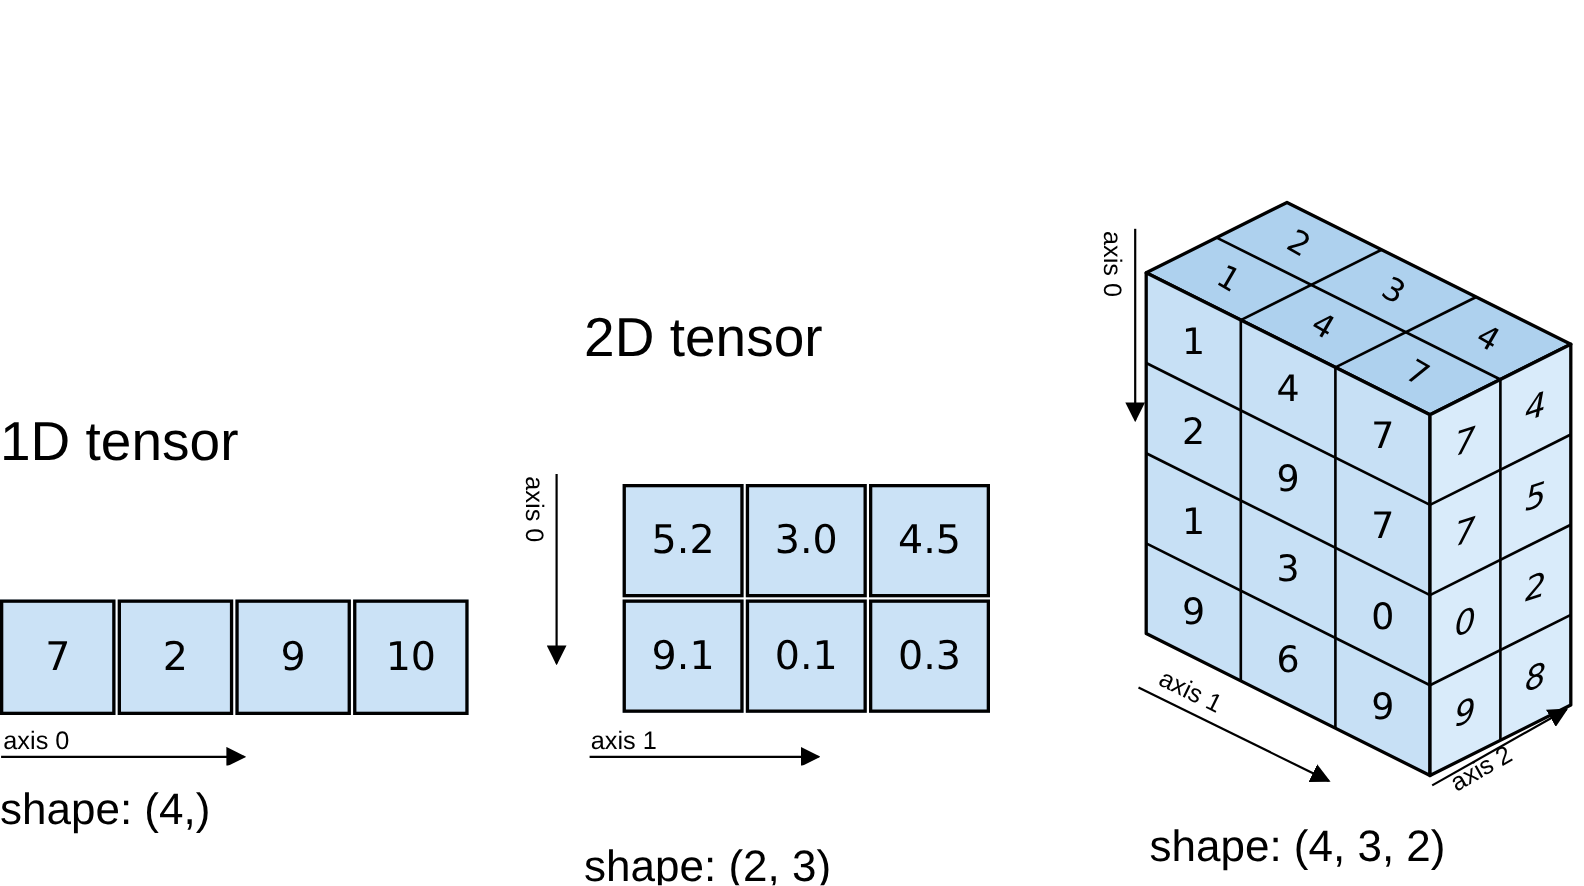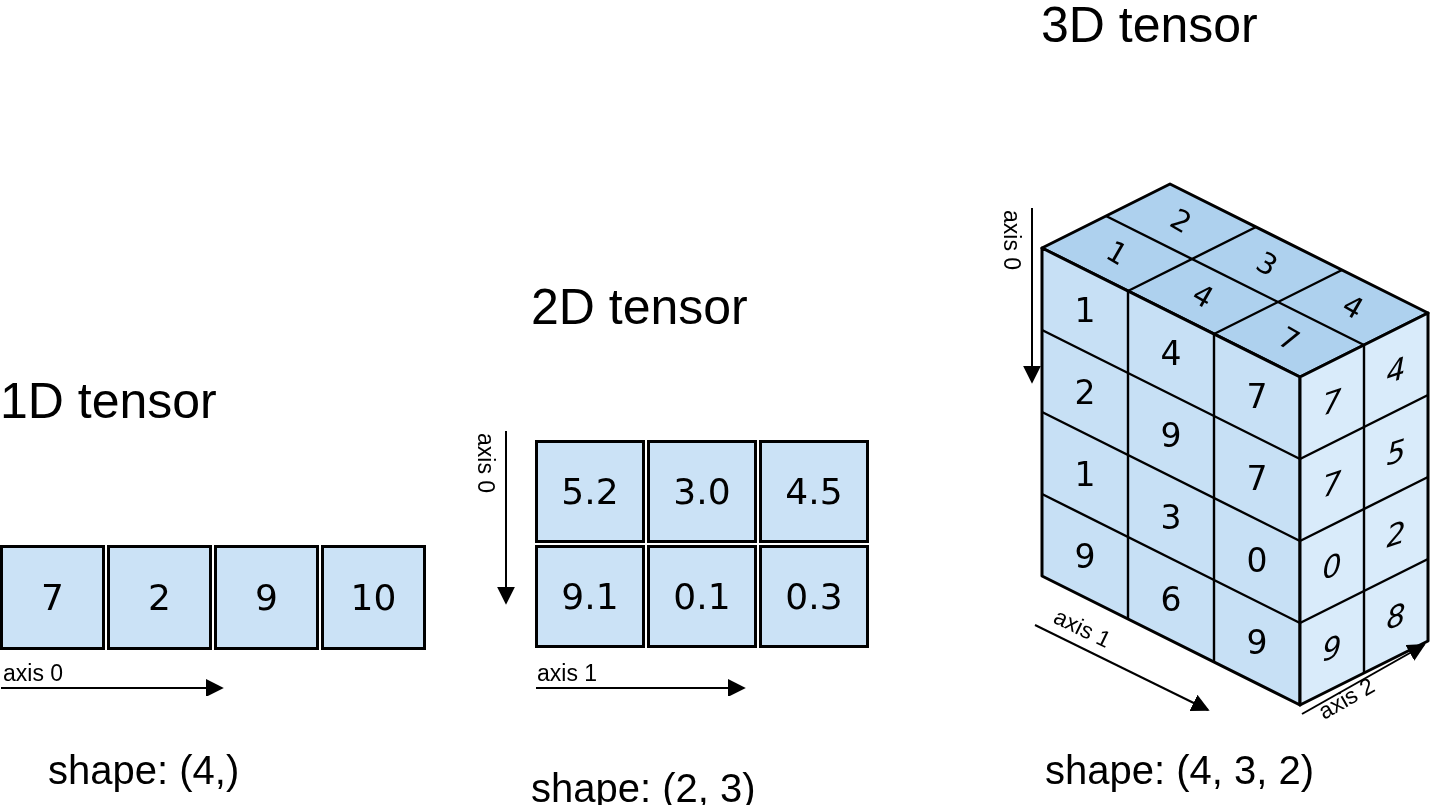--- a/index.html
+++ b/index.html
@@ -17,21 +17,21 @@
   .cell-row{display:flex;gap:2px;}
   .cell{
     box-sizing:border-box;
     border:3px solid #000;
     background:#cbe2f6;
     display:flex;align-items:center;justify-content:center;
     font-family:"DejaVu Sans", sans-serif;
     font-size:36px;
   }
   .cell1d{width:105px;height:105px;}
-  .grid2d{display:grid;grid-template-columns:repeat(3,110px);gap:2px;}
+  .grid2d{display:grid;grid-template-columns:repeat(3,110px);gap:2px;margin-left:31px;}
   .cell2d{width:110px;height:103px;}
   svg text{fill:#000;}
   .axis-label-text{font-family:"Liberation Sans", sans-serif;font-size:23px;}
   .cube-num{font-family:"DejaVu Sans", sans-serif;}
 </style>
 </head>
 <body>
 
 <div id="canvas">
 
@@ -55,21 +55,21 @@
   <svg class="abs" style="left:0px;top:660px;" width="250" height="36">
     <defs>
       <marker id="ah1" viewBox="0 0 10 10" refX="9" refY="5" markerWidth="9" markerHeight="9" orient="auto">
         <path d="M0,0 L10,5 L0,10 z" fill="#000"></path>
       </marker>
     </defs>
     <text class="axis-label-text" x="3" y="21">axis 0</text>
     <line x1="1" y1="28" x2="222" y2="28" stroke="#000" stroke-width="2" marker-end="url(#ah1)"></line>
   </svg>
 
-  <div class="abs shape-label" style="left:0px;top:750px;margin-left:48px;">shape: (4,)</div>
+  <div class="abs shape-label" style="left:0px;top:716px;">shape: (4,)</div>
 
   <div class="abs title" style="left:531px;top:282px;">2D tensor</div>
 
   <div class="abs grid2d" style="left:535px;top:440px;">
     <div class="cell cell2d">
         <span>5.2</span>
       </div>
     <div class="cell cell2d">
         <span>3.0</span>
       </div>
@@ -102,21 +102,20 @@
       <marker id="ah3" viewBox="0 0 10 10" refX="9" refY="5" markerWidth="9" markerHeight="9" orient="auto">
         <path d="M0,0 L10,5 L0,10 z" fill="#000"></path>
       </marker>
     </defs>
     <text class="axis-label-text" x="3" y="21">axis 1</text>
     <line x1="2" y1="28" x2="210" y2="28" stroke="#000" stroke-width="2" marker-end="url(#ah3)"></line>
   </svg>
 
   <div class="abs shape-label" style="left:531px;top:768px;">shape: (2, 3)</div>
 
-  <div class="abs title" style="left:1041px;top:0px;">3D tensor</div>
 
   <svg class="abs" style="left:980px;top:120px;" width="460" height="630">
     <defs>
       <marker id="ah4" viewBox="0 0 10 10" refX="9" refY="5" markerWidth="9" markerHeight="9" orient="auto">
         <path d="M0,0 L10,5 L0,10 z" fill="#000"></path>
       </marker>
     </defs>
 
     <polygon points="62,128 190,64 448,193 320,257" stroke="#000" stroke-width="3" stroke-linejoin="round" fill="#aed1ee"></polygon>
     <polygon points="62,128 320,257 320,585 62,456" stroke="#000" stroke-width="3" stroke-linejoin="round" fill="#c7e0f5"></polygon>

